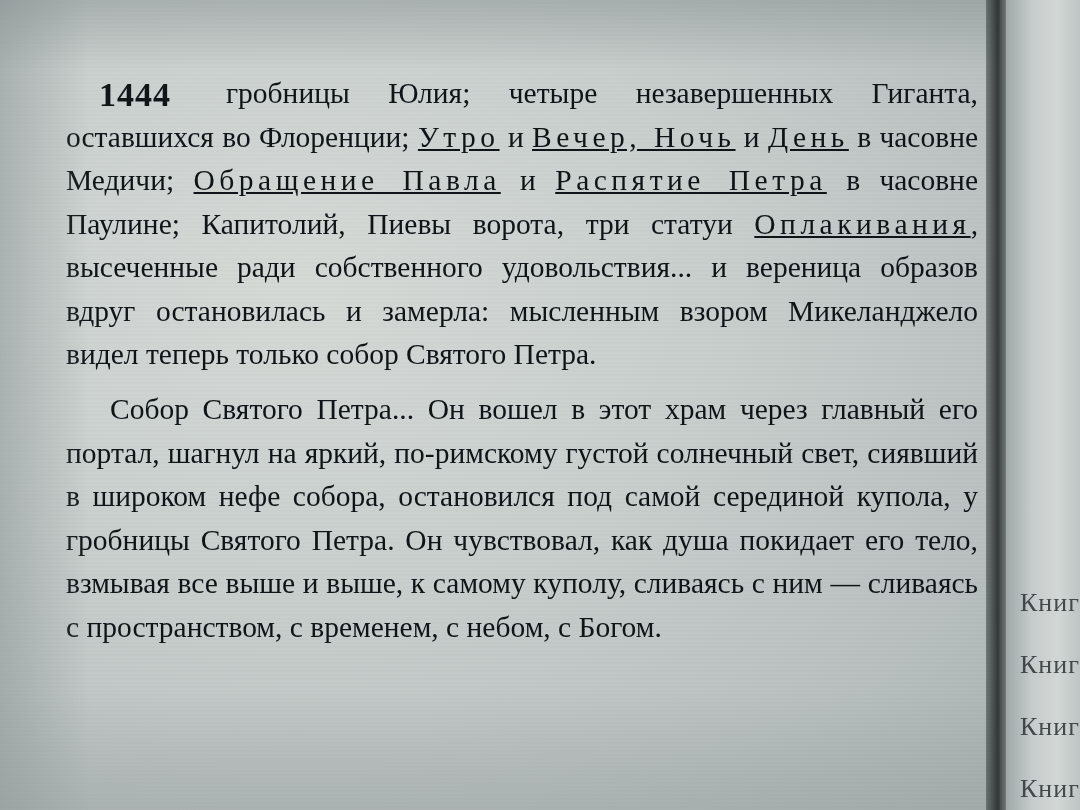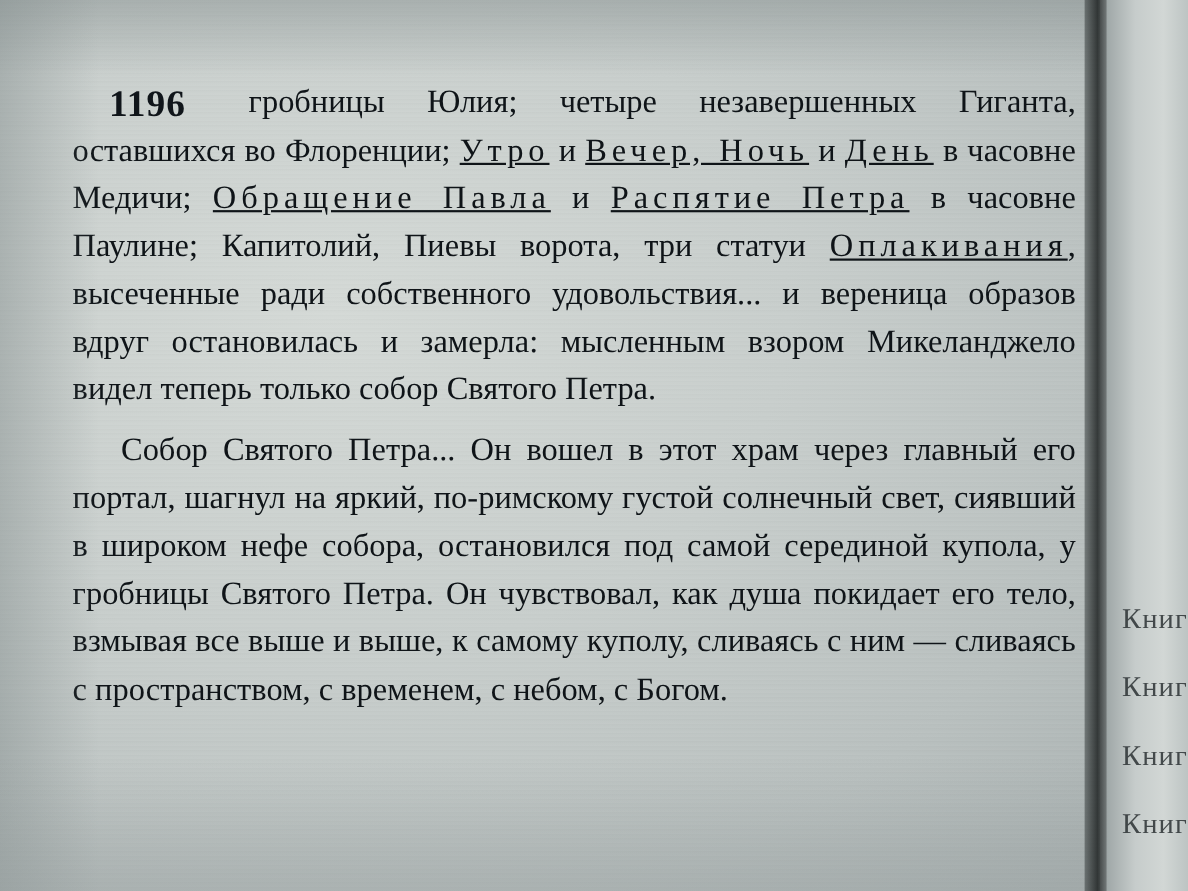--- a/index.html
+++ b/index.html
@@ -74,20 +74,21 @@
 
   .spine-word {
     position: absolute;
     left: 14px;
     font-family: "Liberation Serif", serif;
     font-size: 26px;
     letter-spacing: 1px;
     color: #2c3234;
     opacity: 0.85;
     white-space: nowrap;
+    margin-top: 40px;
   }
 
   
   #textblock {
     position: absolute;
     left: 66px;
     top: 60px;
     width: 912px;
     color: #11161a;
   }
@@ -146,21 +147,21 @@
 </head>
 <body>
 
 <div id="page">
 
   <div id="page-surface">
 
     <div id="grain"></div>
 
     <div id="textblock">
-      <div id="page-number">1196</div>
+      <div id="page-number">1444</div>
 
       <p class="para" id="para1"><span>гробницы Юлия; четыре незавершенных Гиганта, оставшихся во Флоренции; </span><span class="sp">Утро</span><span> и </span><span class="sp">Вечер, Ночь</span><span> и </span><span class="sp">День</span><span> в часовне Медичи; </span><span class="sp">Обращение Павла</span><span> и </span><span class="sp">Распятие Петра</span><span> в часовне Паулине; Капитолий, Пиевы ворота, три статуи </span><span class="sp">Оплакивания</span><span>, высеченные ради собственного удовольствия... и вереница образов вдруг остановилась и замерла: мысленным взором Микеланджело видел теперь только собор Святого Петра.</span></p>
 
       <p class="para" id="para2">Собор Святого Петра... Он вошел в этот храм через главный его портал, шагнул на яркий, по-римскому густой солнечный свет, сиявший в широком нефе собора, остановился под самой серединой купола, у гробницы Святого Петра. Он чувствовал, как душа покидает его тело, взмывая все выше и выше, к самому куполу, сливаясь с ним — сливаясь с пространством, с временем, с небом, с Богом.</p>
     </div>
 
     <div id="top-shade"></div>
     <div id="left-shade"></div>
     <div id="bottom-shade"></div>
   </div>

